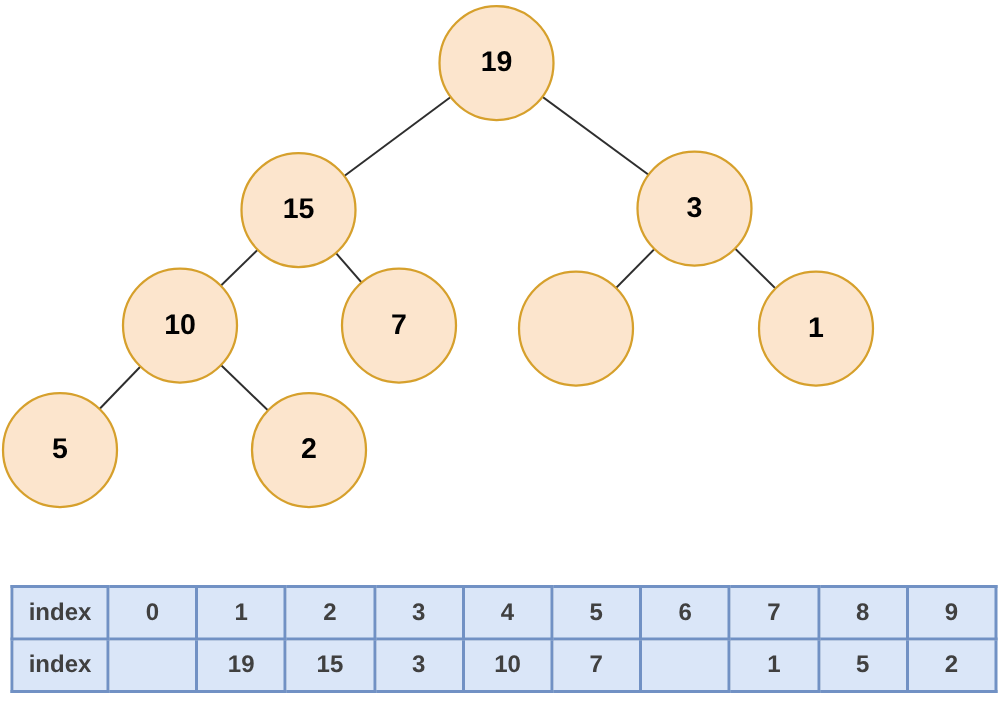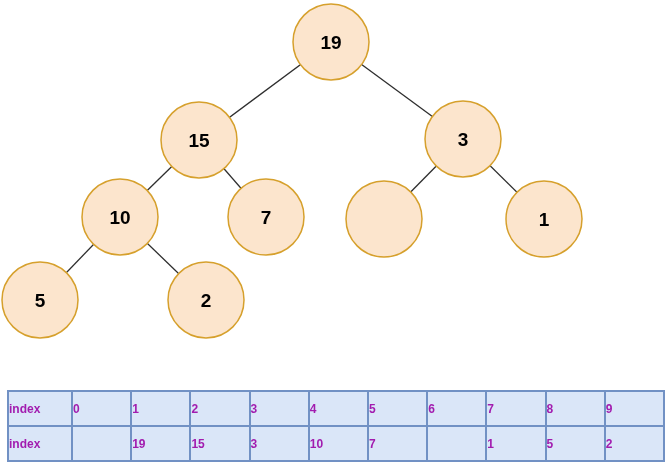--- a/index.html
+++ b/index.html
@@ -31,25 +31,25 @@
     top: 390px;
     width: 658px;
     border-collapse: collapse;
     table-layout: fixed;
   }
   table.array-table td {
     border: 2px solid var(--table-border, #7191C4);
     background: var(--table-fill, #DAE6F8);
     height: 33px;
     padding: 0;
-    text-align: left;
+    text-align: center;
     vertical-align: middle;
     font-weight: bold;
-    font-size: 12px;
-    color: #a21caf;
+    font-size: 16px;
+    color: #404040;
     overflow: hidden;
   }
 </style>
 </head>
 <body>
 
 <div class="canvas">
 
   <svg id="tree-svg" class="tree-svg" width="671" height="380" viewBox="0 0 671 380">
       <line x1="331" y1="42" x2="199" y2="140" stroke="#2E2E2E" stroke-width="1.3"></line>

